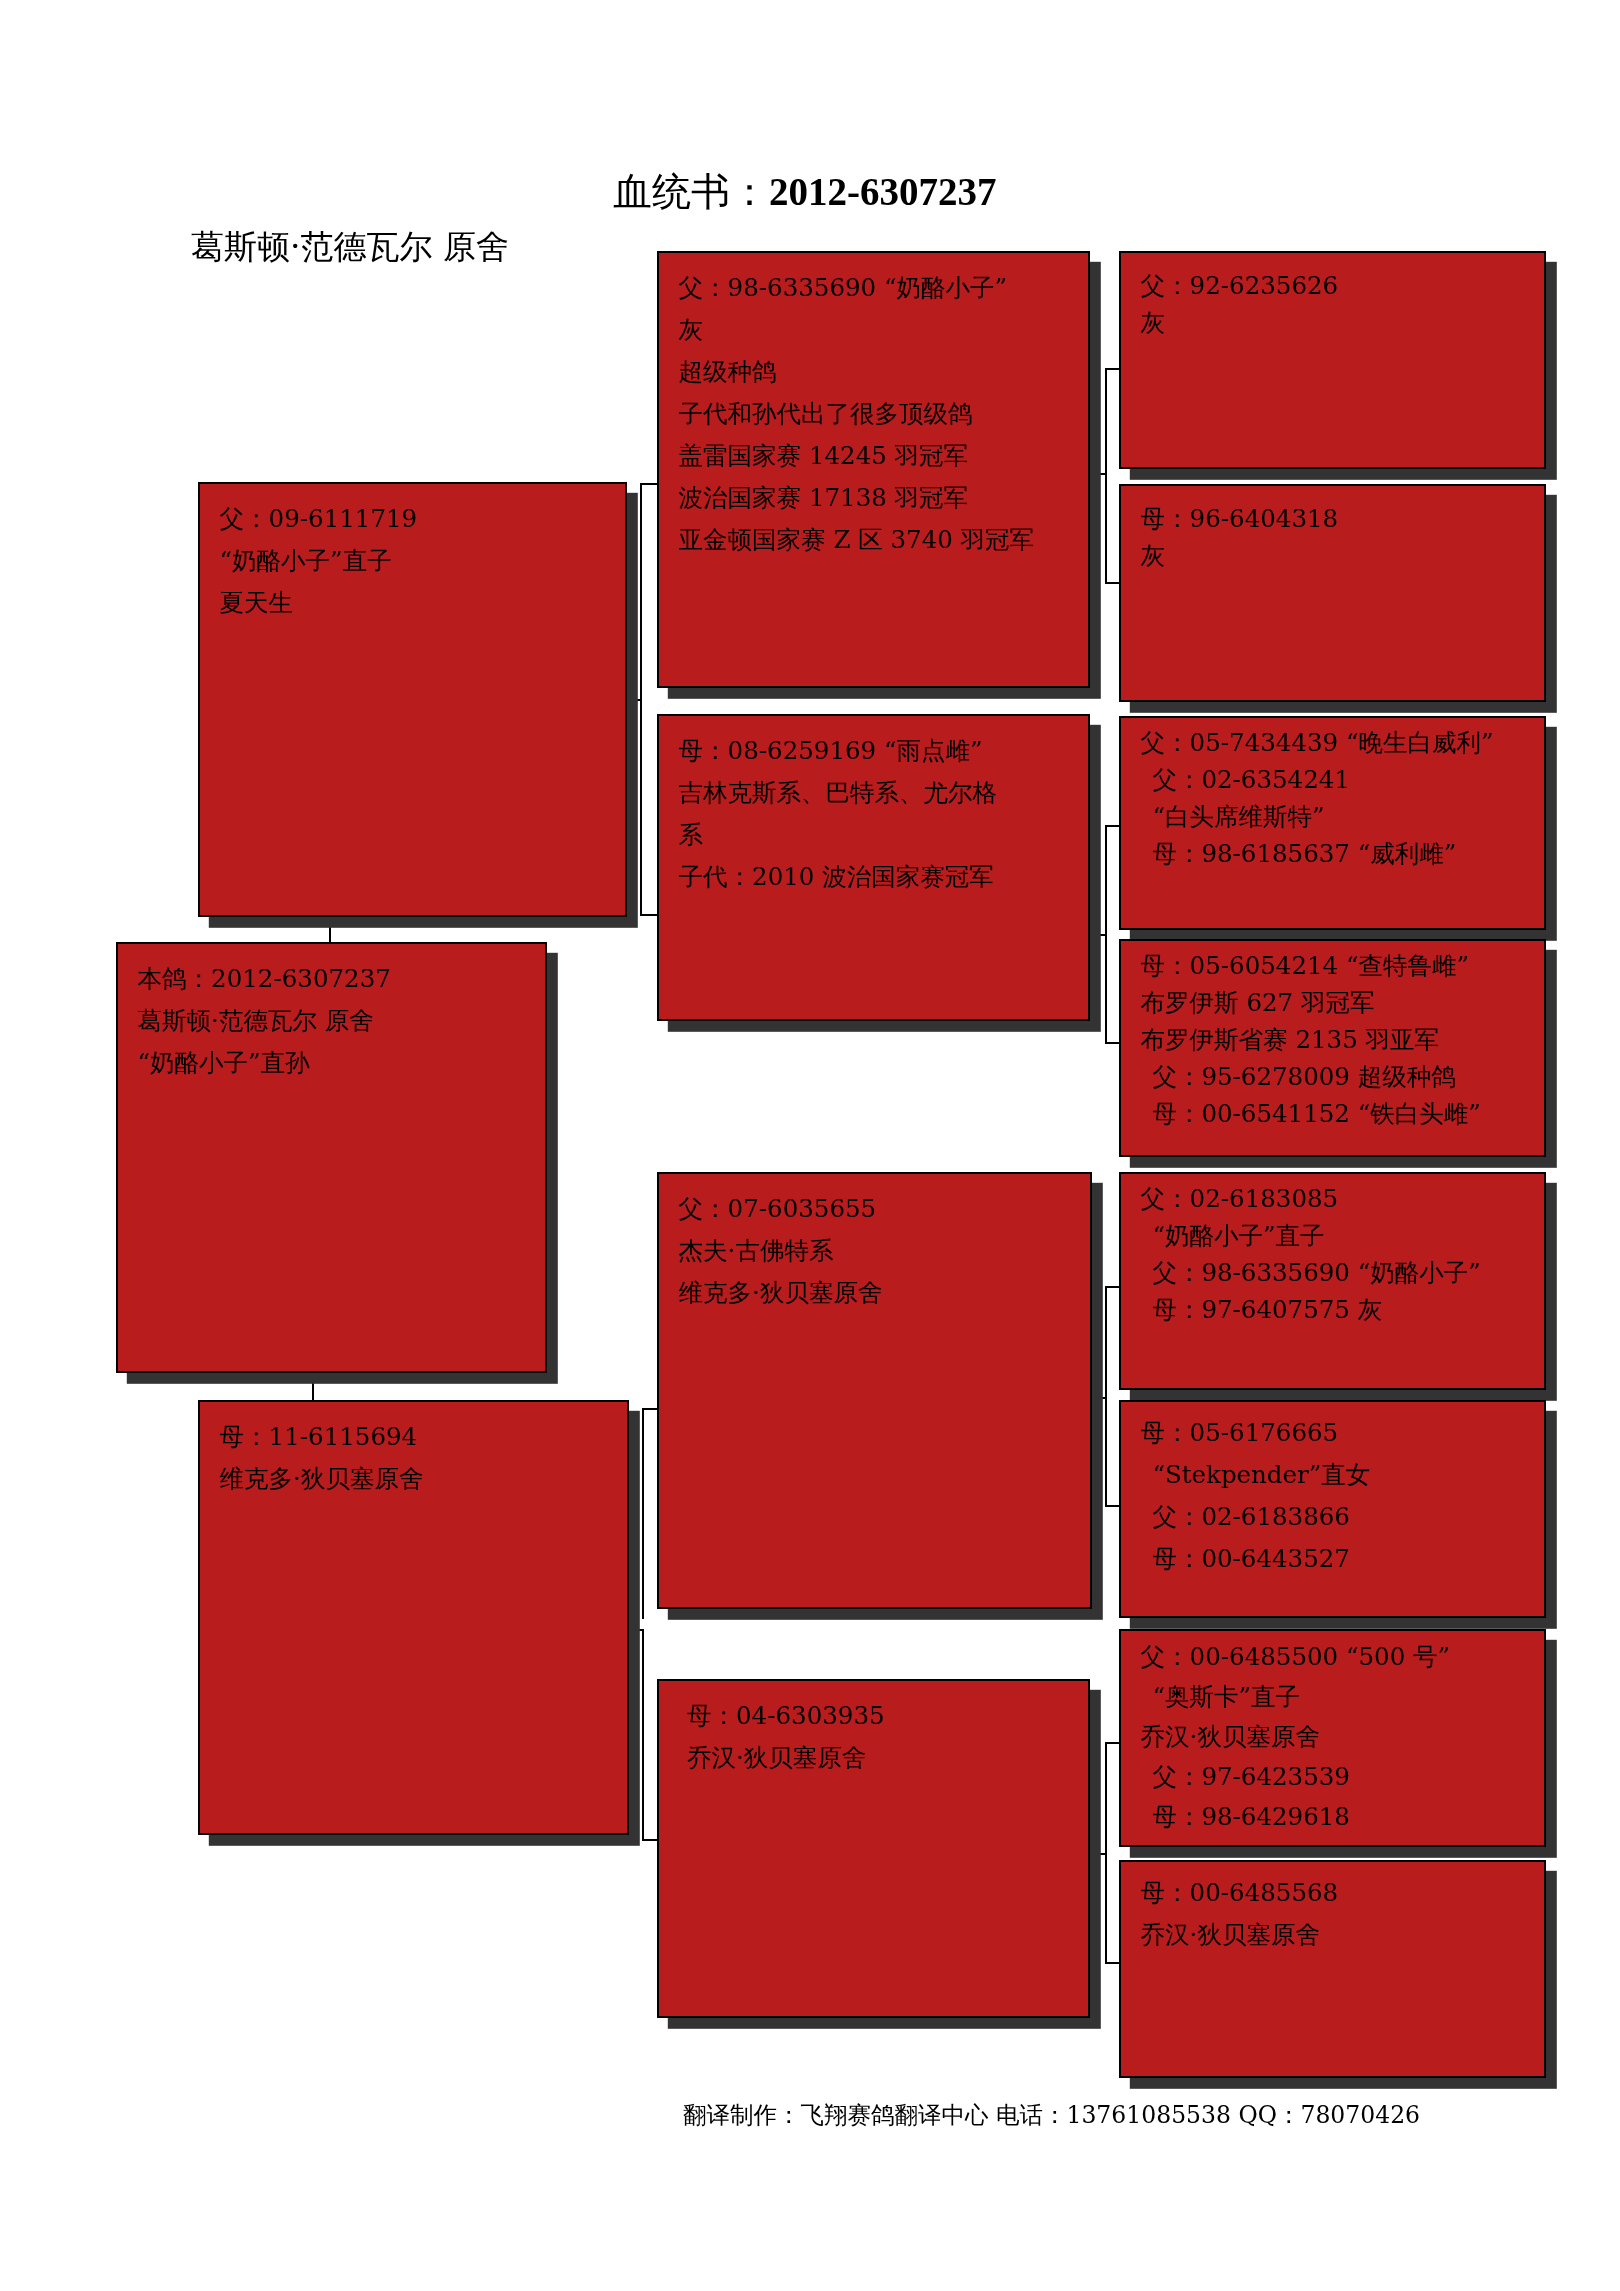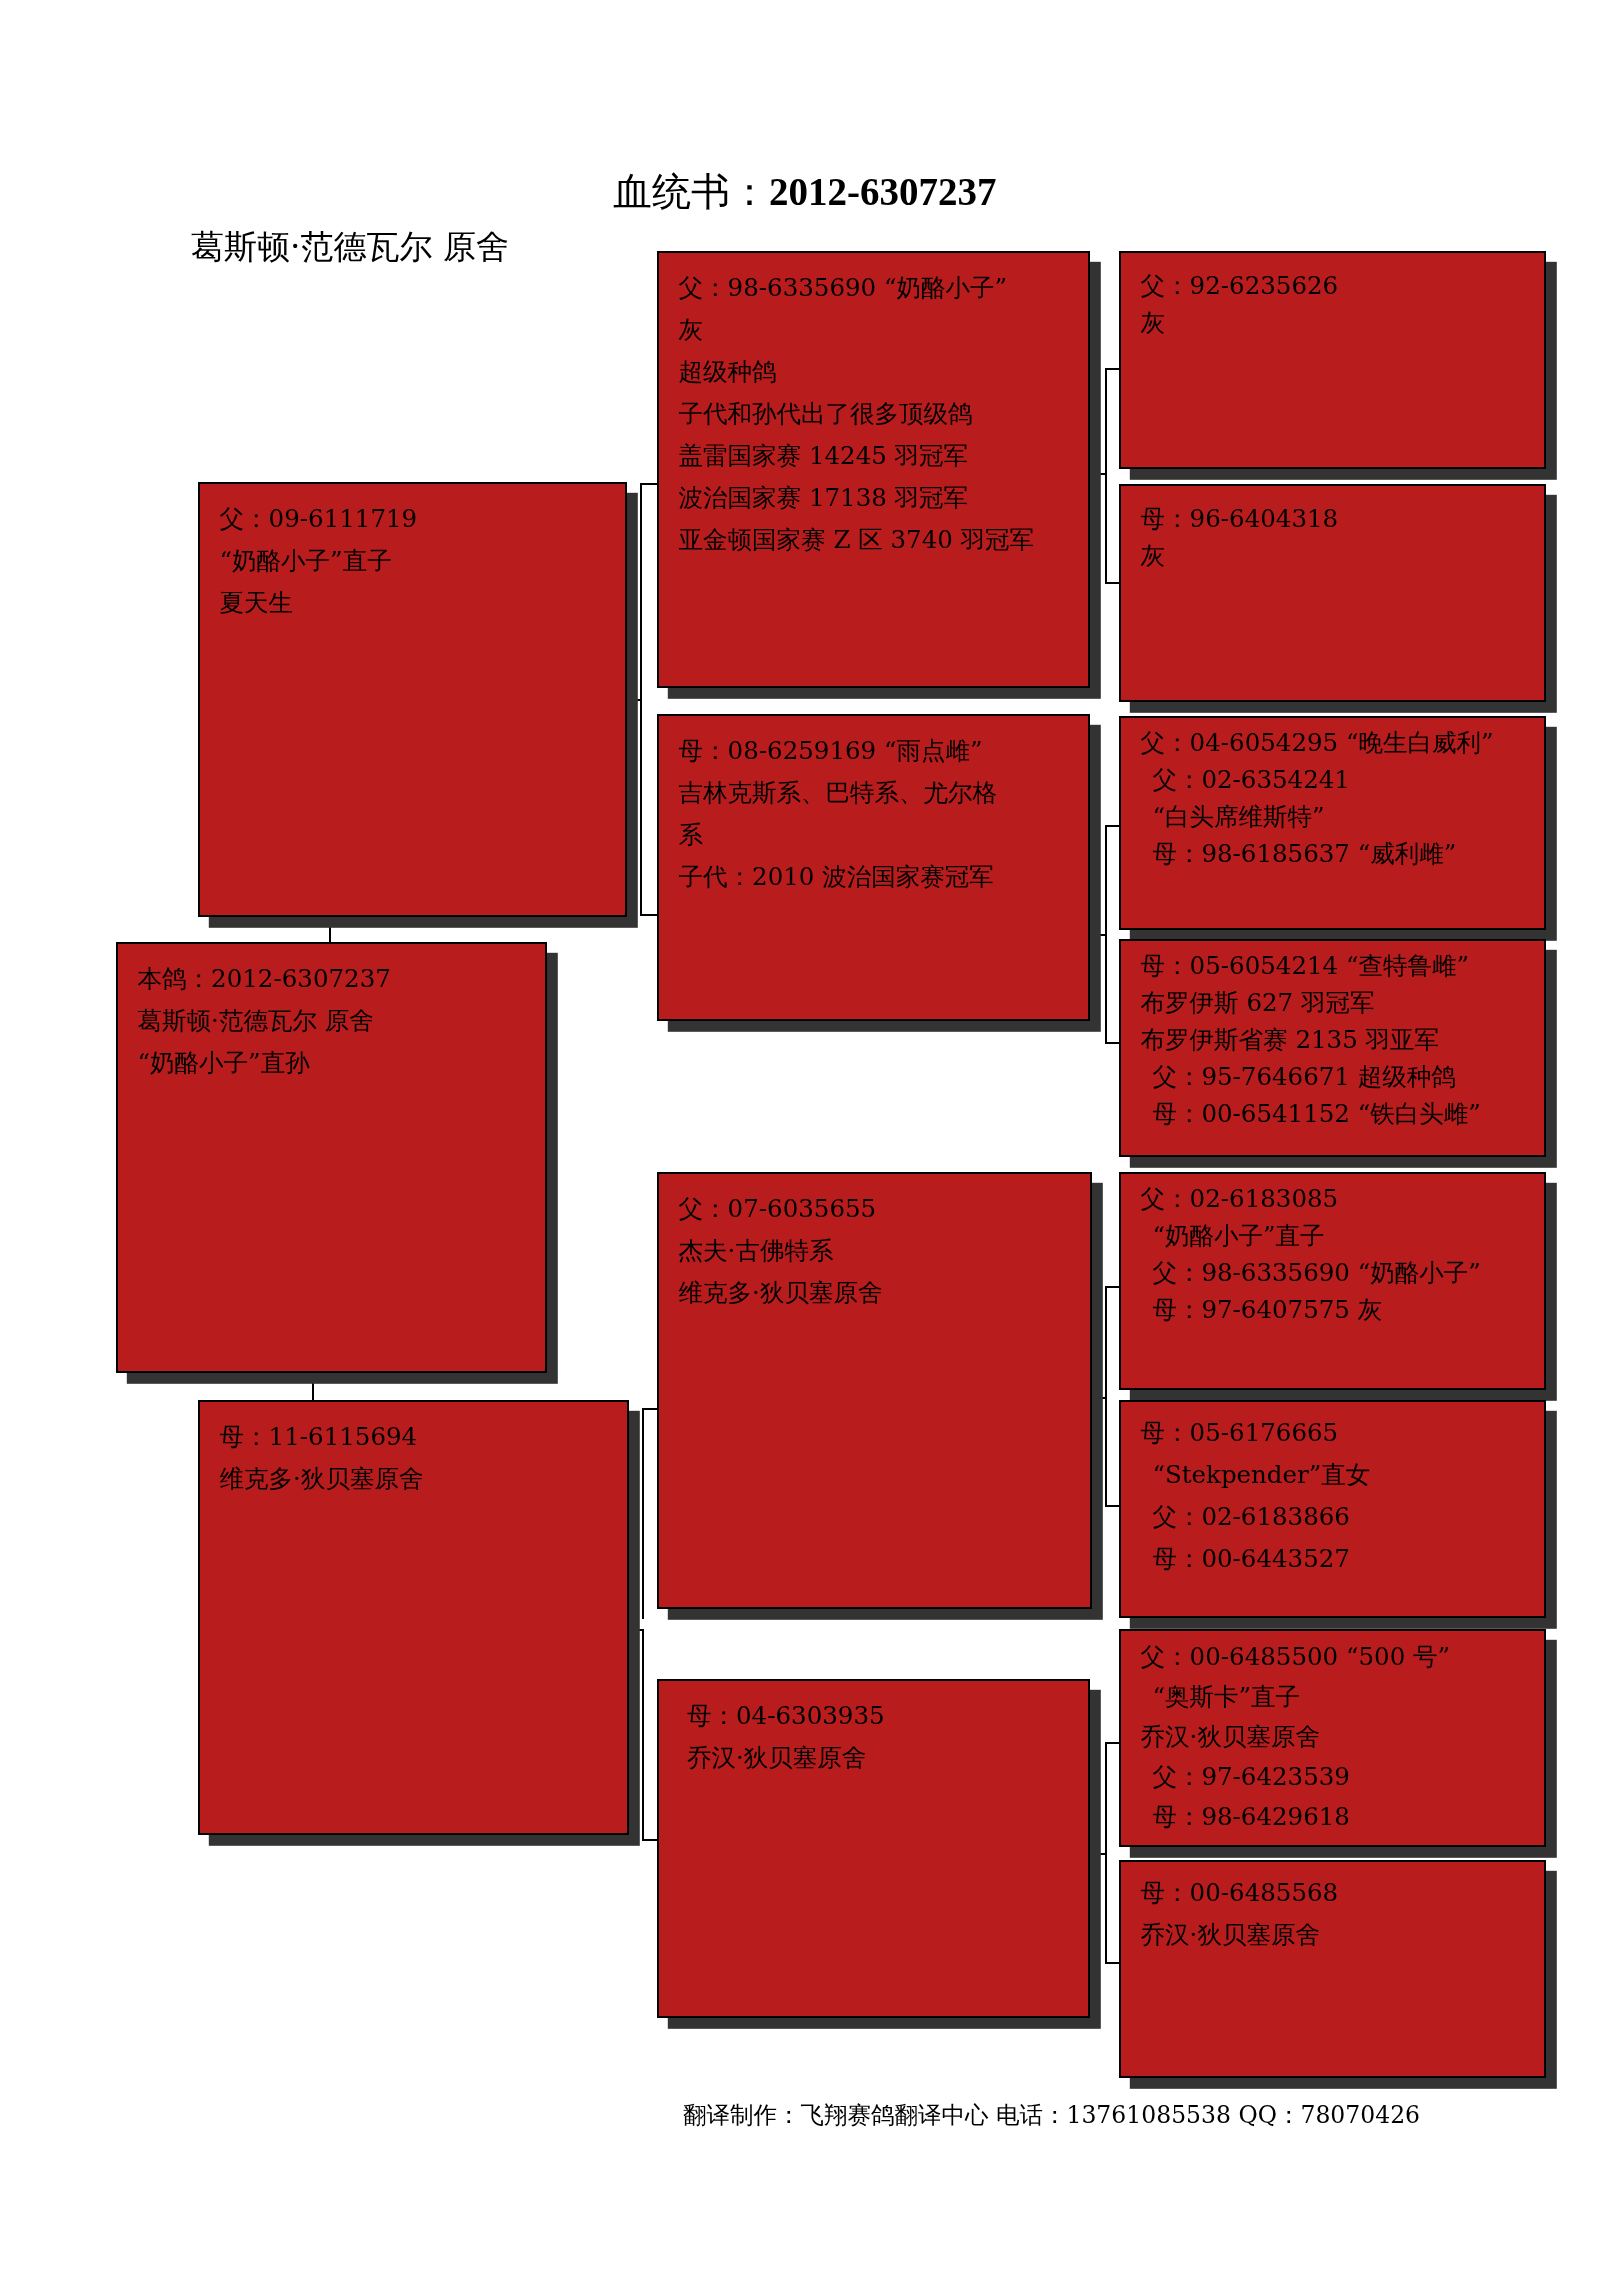--- a/index.html
+++ b/index.html
@@ -104,30 +104,30 @@
 
 <div class="box small" style="left:1119px; top:251px; width:427px; height:218px;">
   <div class="ln">父：92-6235626</div>
   <div class="ln">灰</div>
 </div>
 <div class="box small" style="left:1119px; top:484px; width:427px; height:218px;">
   <div class="ln">母：96-6404318</div>
   <div class="ln">灰</div>
 </div>
 <div class="box small" style="left:1119px; top:716px; width:427px; height:214px; padding-top:5.9px;">
-  <div class="ln">父：04-6054295 “晚生白威利”</div>
+  <div class="ln">父：05-7434439 “晚生白威利”</div>
   <div class="ln ind"> 父：02-6354241</div>
   <div class="ln ind">“白头席维斯特”</div>
   <div class="ln ind"> 母：98-6185637    “威利雌”</div>
 </div>
 <div class="box small" style="left:1119px; top:939px; width:427px; height:218px; padding-top:5.9px;">
   <div class="ln">母：05-6054214    “查特鲁雌”</div>
   <div class="ln">布罗伊斯 627 羽冠军</div>
   <div class="ln">布罗伊斯省赛 2135 羽亚军</div>
-  <div class="ln ind"> 父：95-7646671   超级种鸽</div>
+  <div class="ln ind"> 父：95-6278009   超级种鸽</div>
   <div class="ln ind"> 母：00-6541152    “铁白头雌”</div>
 </div>
 <div class="box small" style="left:1119px; top:1172px; width:427px; height:218px; padding-top:5.9px;">
   <div class="ln">父：02-6183085</div>
   <div class="ln ind">“奶酪小子”直子</div>
   <div class="ln ind"> 父：98-6335690    “奶酪小子”</div>
   <div class="ln ind"> 母：97-6407575    灰</div>
 </div>
 <div class="box small" style="left:1119px; top:1400px; width:427px; height:218px; padding-top:9.8px;">
   <div class="ln" style="line-height:42px;">母：05-6176665</div>

